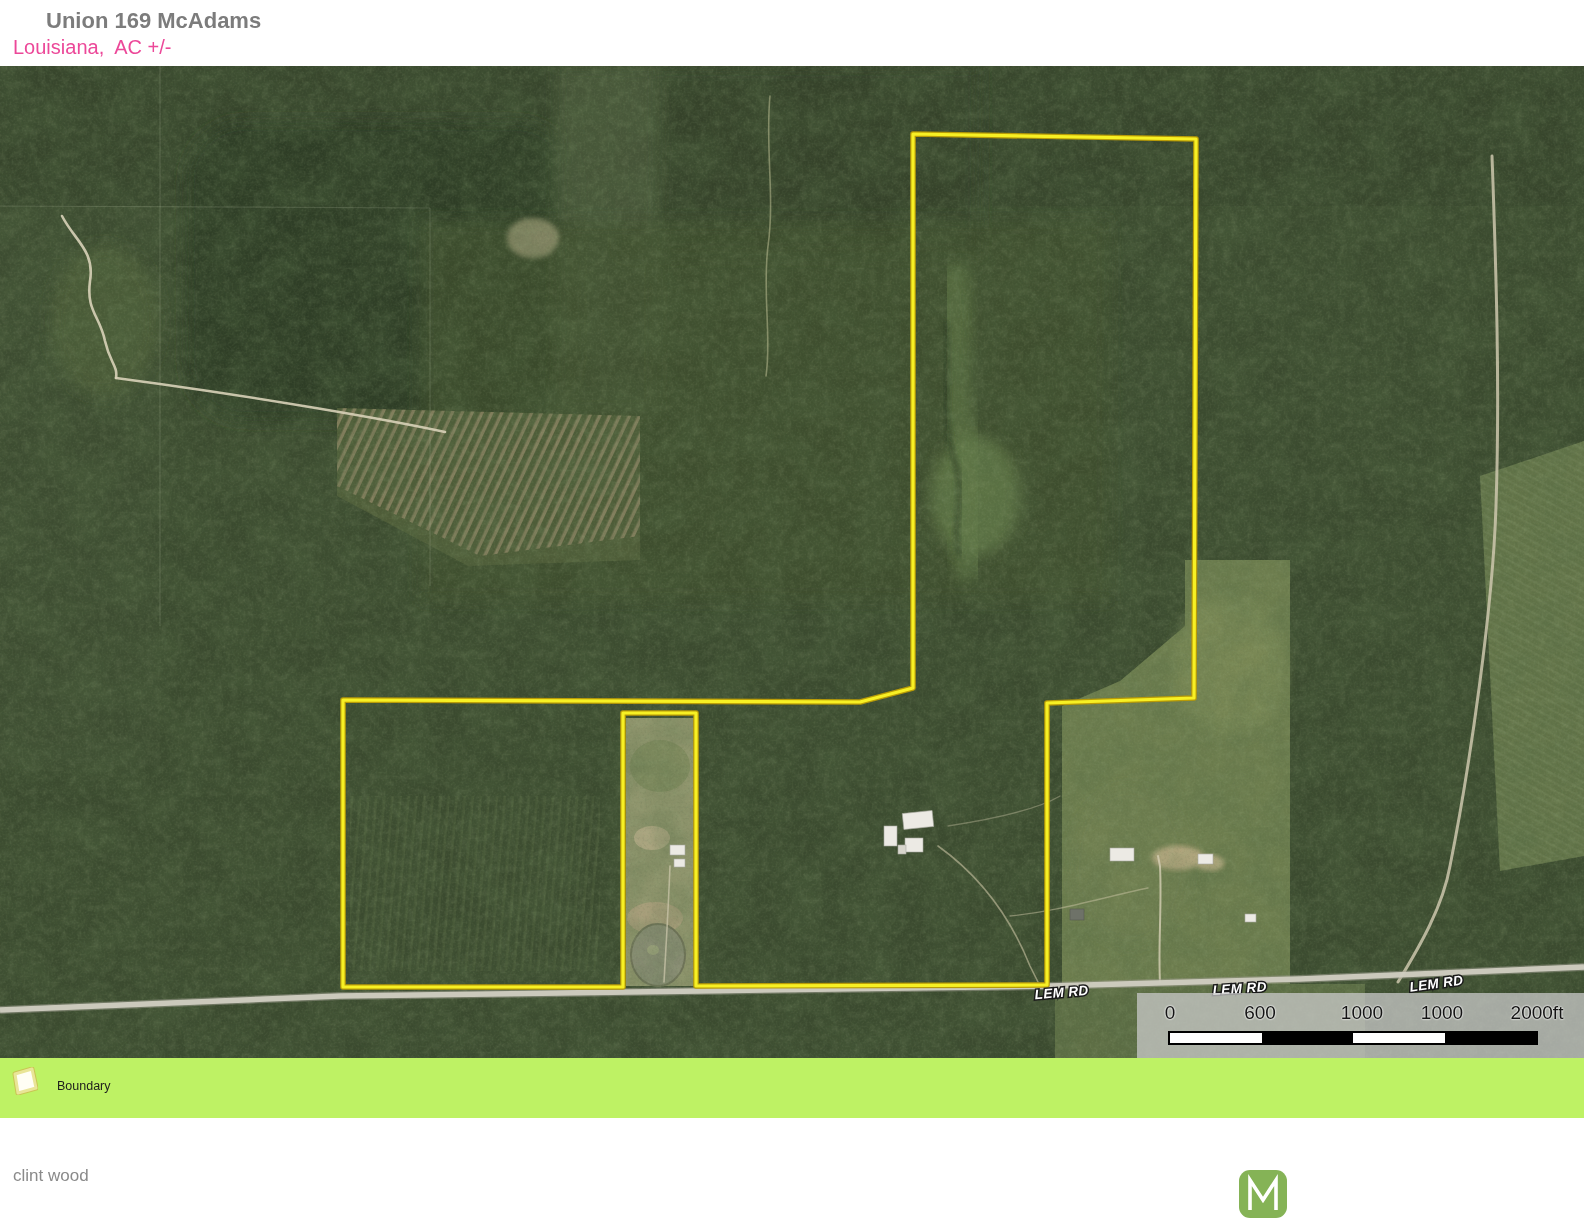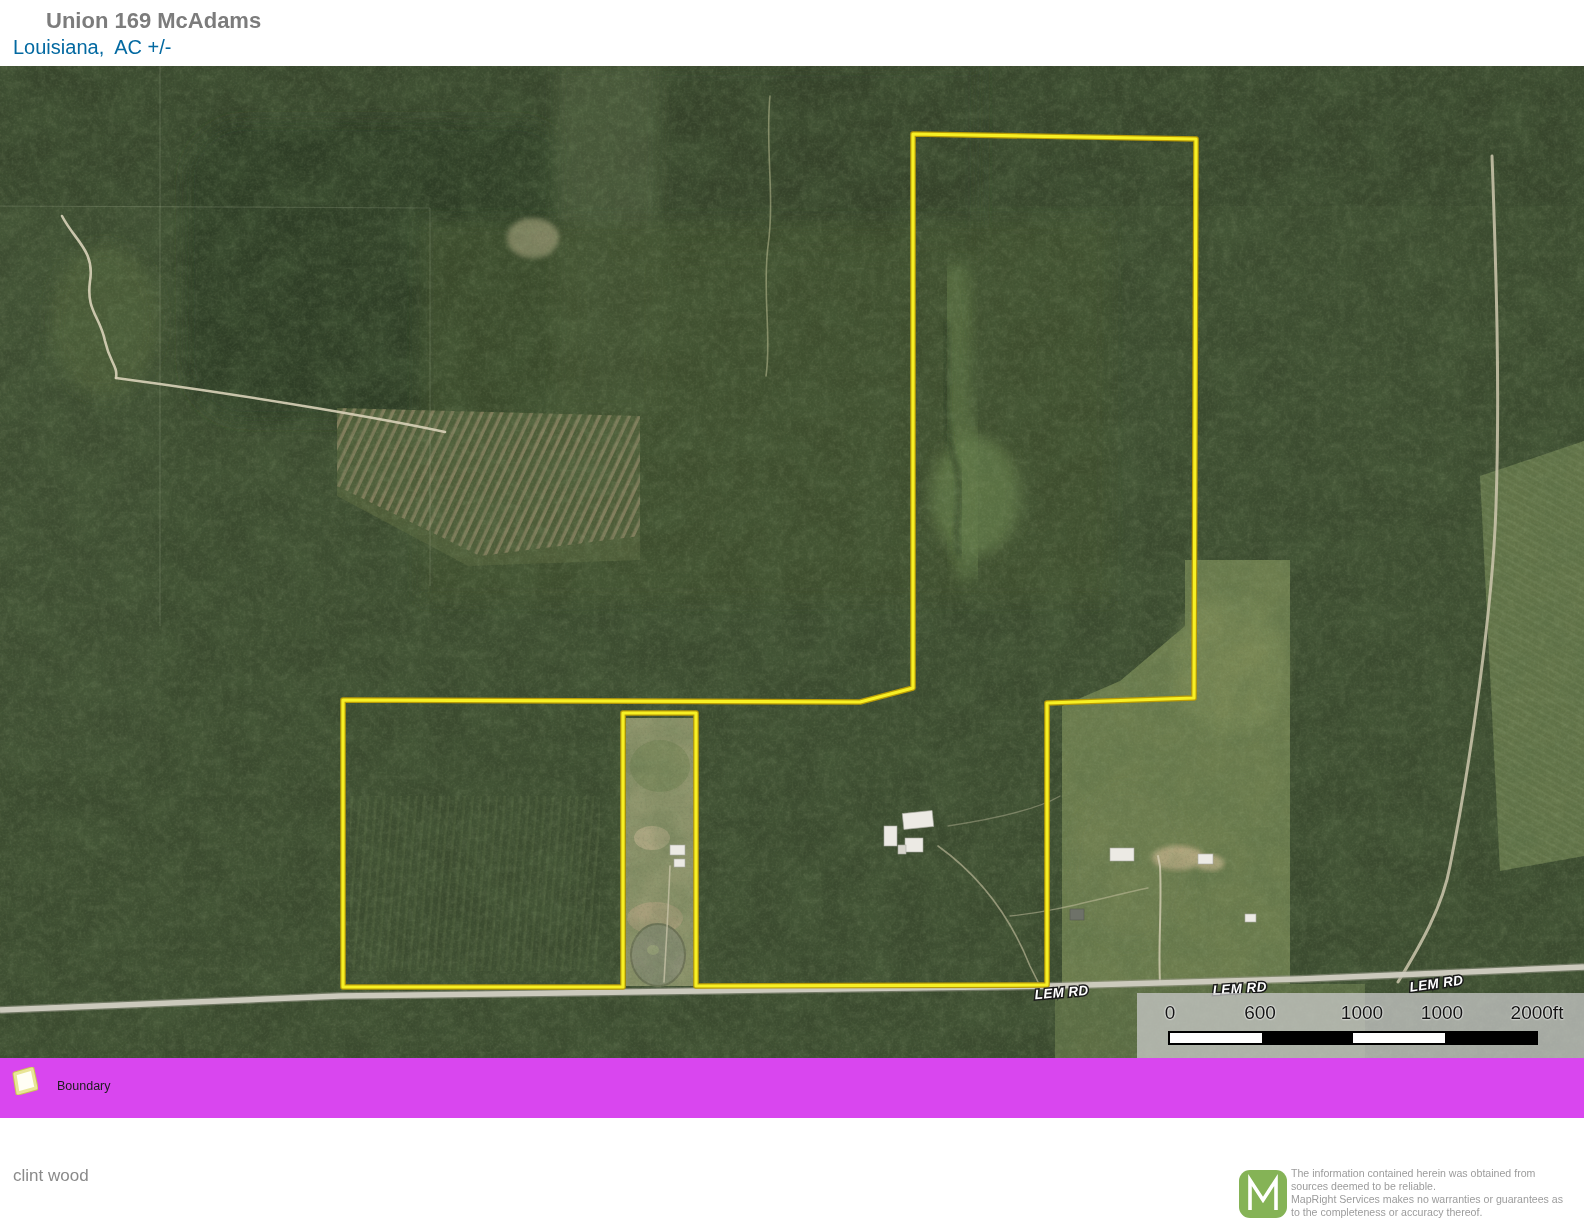--- a/index.html
+++ b/index.html
@@ -1,38 +1,38 @@
 <!DOCTYPE html>
 <html><head>
 <meta charset="utf-8">
 <style>
   html,body{margin:0;padding:0;background:#ffffff;}
   #page{position:relative;width:1584px;height:1224px;overflow:hidden;
         font-family:"Liberation Sans",sans-serif;background:#fff;}
   
   .hdr-title{position:absolute;left:0;top:8px;font-size:22px;font-weight:bold;color:#7c7c7c;white-space:pre;margin-left:46px;}
-  .hdr-sub{position:absolute;left:13px;top:36px;font-size:20px;color:#0369a1;white-space:pre;}
+  .hdr-sub{position:absolute;left:13px;top:36px;font-size:20px;color:#ec4899;white-space:pre;}
   
   #map{position:absolute;left:0;top:66px;width:1584px;height:992px;background:#3b4a2f;}
   #map svg{display:block;}
   .roadlabel{font-family:"Liberation Sans",sans-serif;font-weight:bold;font-style:italic;
              font-size:13.5px;letter-spacing:.4px;fill:#ffffff;stroke:#1b1b1b;stroke-width:3px;
              paint-order:stroke;}
   
   .scalebar{position:absolute;left:1137px;top:993px;width:447px;height:65px;
             background:rgba(203,203,203,.74);}
   .scalebar .tick{position:absolute;top:9px;transform:translateX(-50%);
             font-size:19px;color:#141414;text-shadow:0 0 2px #fff,0 0 2px #fff;}
   .segbar{position:absolute;left:31px;top:38px;width:366px;height:10px;
           border:2px solid #000;display:flex;}
   .segbar i{flex:1;}
   .segbar i:nth-child(odd){background:#fff;}
   .segbar i:nth-child(even){background:#000;}
   
-  .legend{position:absolute;left:0;top:1058px;width:1584px;height:60px;background:#d946ef;}
+  .legend{position:absolute;left:0;top:1058px;width:1584px;height:60px;background:#bef264;}
   .legend .lab{position:absolute;left:57px;top:21px;font-size:12.5px;color:#1d1d1d;}
   .legend svg{position:absolute;left:12px;top:9px;}
   
   .author{position:absolute;left:13px;top:1166px;font-size:17px;font-weight:normal;color:#8a8a8a;}
   .logo{position:absolute;left:1239px;top:1170px;width:48px;height:48px;border-radius:11px;}
   .disclaimer{position:absolute;left:1291px;top:1167px;width:282px;
               font-size:10.6px;line-height:13px;color:#9c9c9c;white-space:pre-line;}
 </style>
 </head>
 <body>
@@ -200,16 +200,14 @@
   </div>
 
   <div class="author">clint wood</div>
 
   <div class="logo" style="background:#85b356">
     <svg width="48" height="48" viewBox="0 0 48 48">
       <polyline points="11,40 11,10 24,30 37,10 37,40" fill="none" stroke="#ffffff" stroke-width="3.6"></polyline>
     </svg>
   </div>
 
-  <div class="disclaimer">The information contained herein was obtained from sources deemed to be reliable.
- MapRight Services makes no warranties or guarantees as to the completeness or accuracy thereof.</div>
 
 </div>
 
 </body></html>

